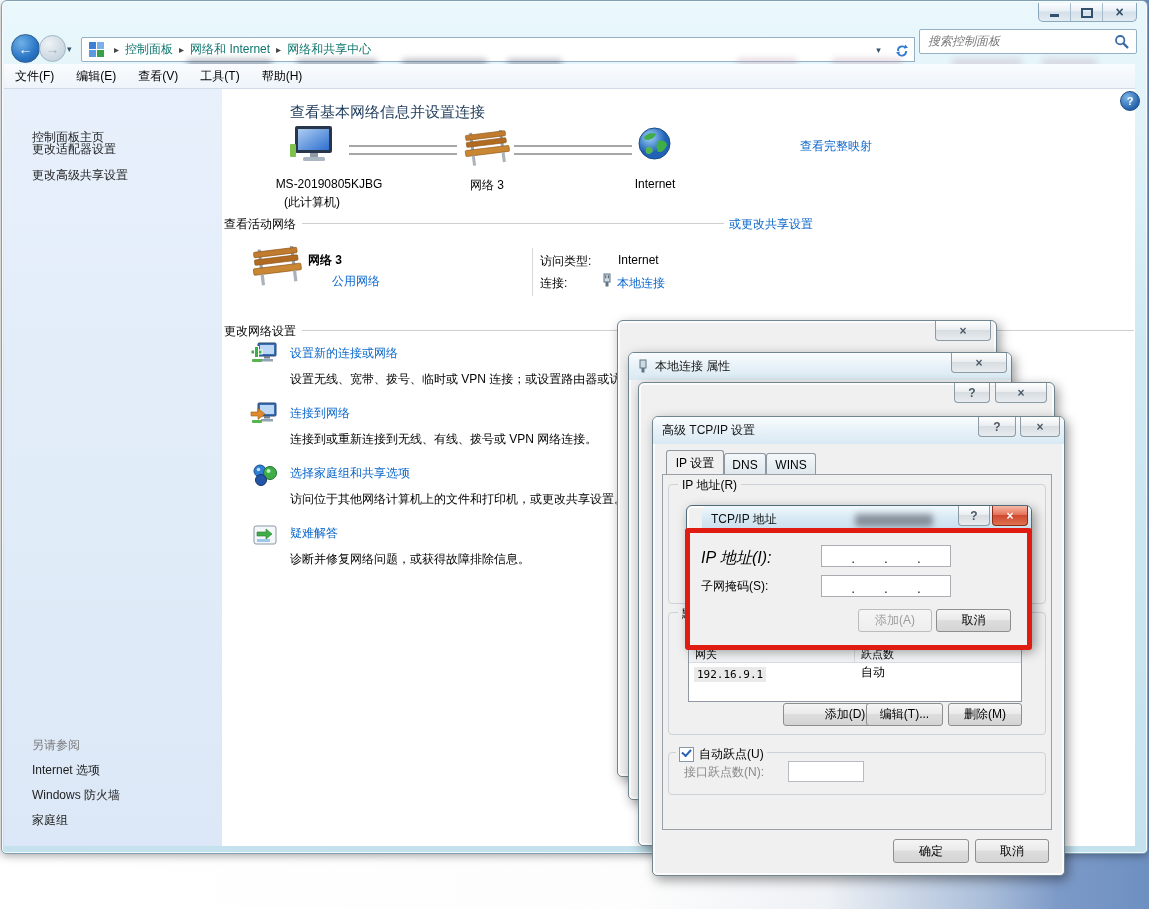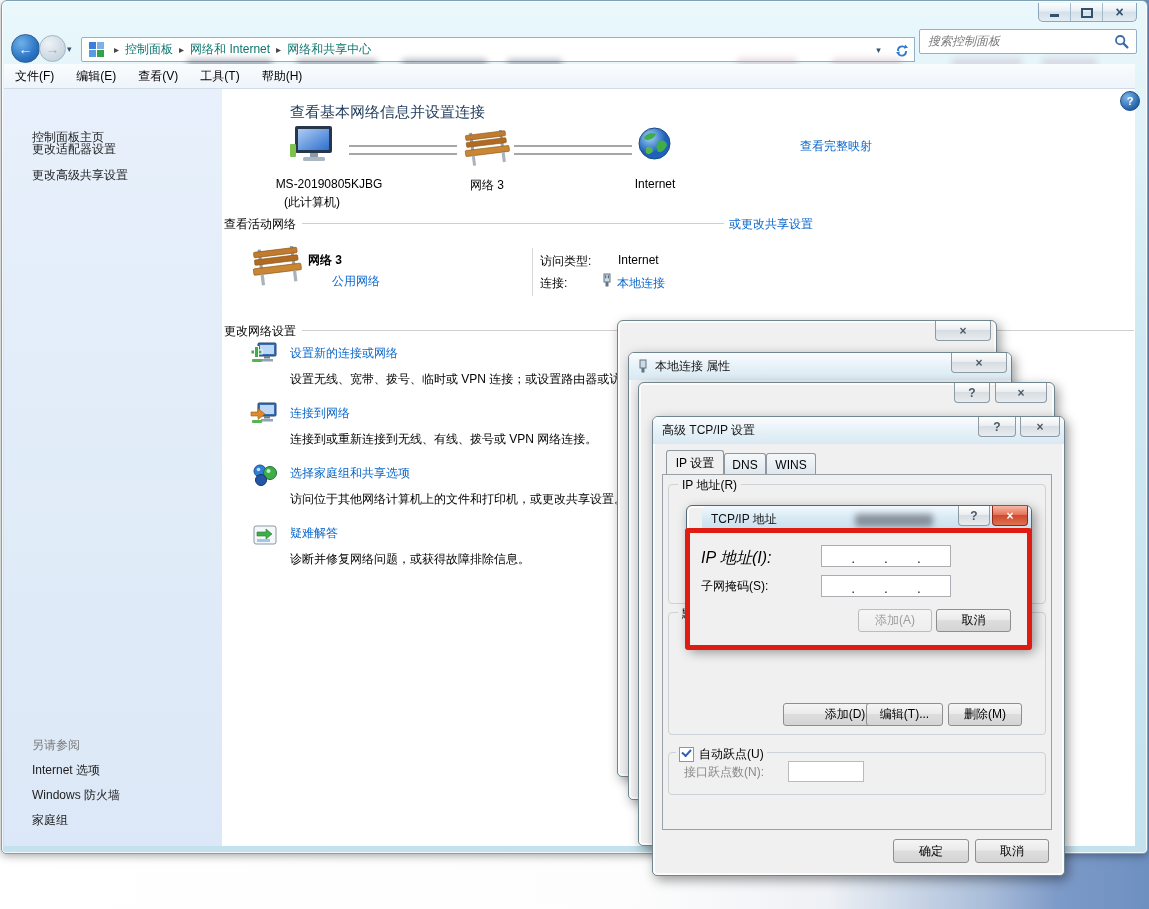--- a/index.html
+++ b/index.html
@@ -326,20 +326,32 @@
   <div class="abs tab active" style="left:666px;top:450px;width:56px;height:25px;z-index:13;">IP 设置</div>
   <div class="abs tab" style="left:724px;top:453px;width:40px;height:22px;z-index:13;">DNS</div>
   <div class="abs tab" style="left:766px;top:453px;width:48px;height:22px;z-index:13;">WINS</div>
   <div class="abs tabpage" style="left:662px;top:474px;width:388px;height:354px;z-index:13;"></div>
 
   <div class="abs grp" style="left:668px;top:484px;width:376px;height:118px;z-index:13;"></div>
   <div class="abs grp-label" style="left:678px;top:477px;z-index:13;">IP 地址(R)</div>
 
   <div class="abs grp" style="left:668px;top:612px;width:376px;height:121px;z-index:13;"></div>
   <div class="abs grp-label" style="left:678px;top:605px;z-index:13;">默认网关(F):</div>
+  <div class="abs tbl" style="left:688px;top:644px;width:332px;height:56px;z-index:13;">
+    <div class="tblhead">
+      <div class="th" style="width:166px;">网关</div>
+      <div class="th" style="flex:1;border-right:none;">跃点数</div>
+    </div>
+    <div style="display:flex;height:19px;align-items:center;">
+      <div style="width:166px;padding-left:5px;box-sizing:border-box;">
+        <span class="mono" style="font-size:11px;background:#e9e9e9;padding:1px 3px;">192.16.9.1</span>
+      </div>
+      <div style="flex:1;font-size:12px;padding-left:6px;">自动</div>
+    </div>
+  </div>
   <div class="abs btn" style="left:783px;top:703px;width:76px;height:21px;z-index:13;padding-left:28px;">添加(D)...</div>
   <div class="abs btn" style="left:866px;top:703px;width:75px;height:21px;z-index:13;">编辑(T)...</div>
   <div class="abs btn" style="left:948px;top:703px;width:72px;height:21px;z-index:13;">删除(M)</div>
 
   <div class="abs grp" style="left:668px;top:752px;width:376px;height:41px;z-index:13;"></div>
   <div class="abs" style="left:676px;top:746px;background:#f0f0f0;padding:0 3px;display:flex;align-items:center;z-index:13;">
     <span class="checkbox">
         <span class="tick"></span>
       </span>
     <span style="font-size:12px;margin-left:5px;">自动跃点(U)</span>

